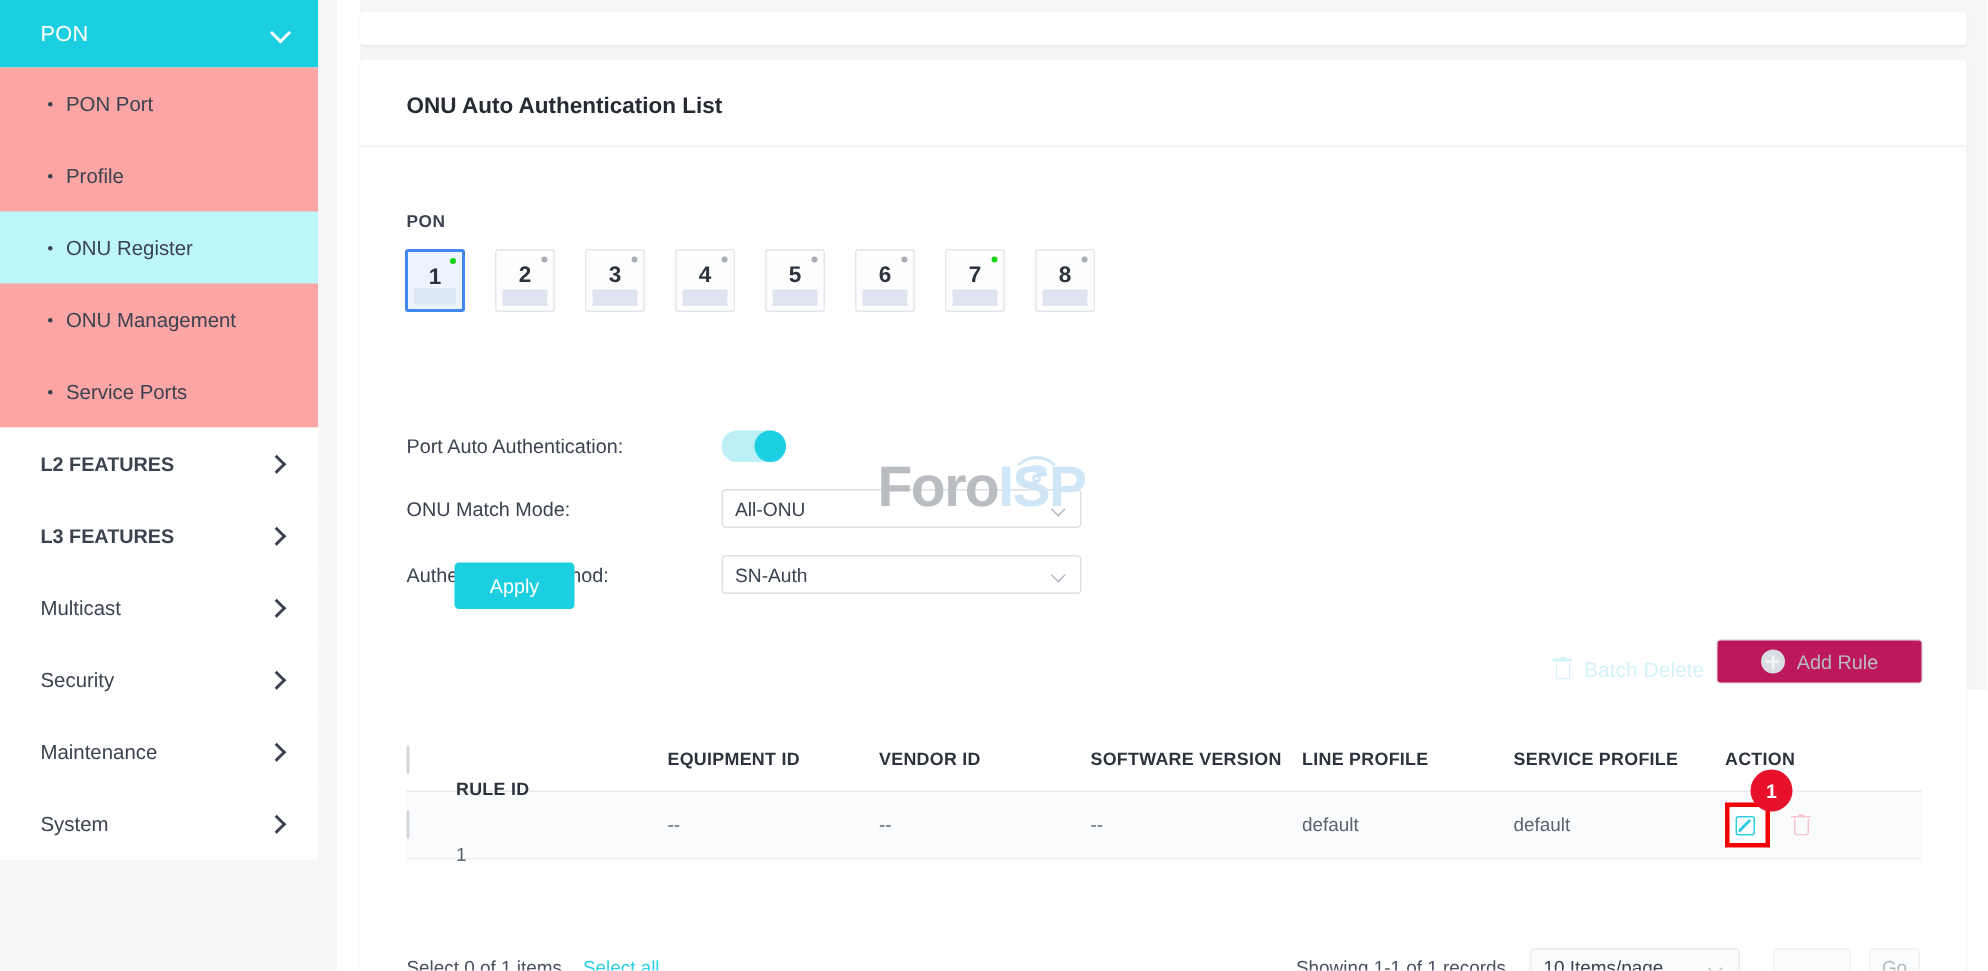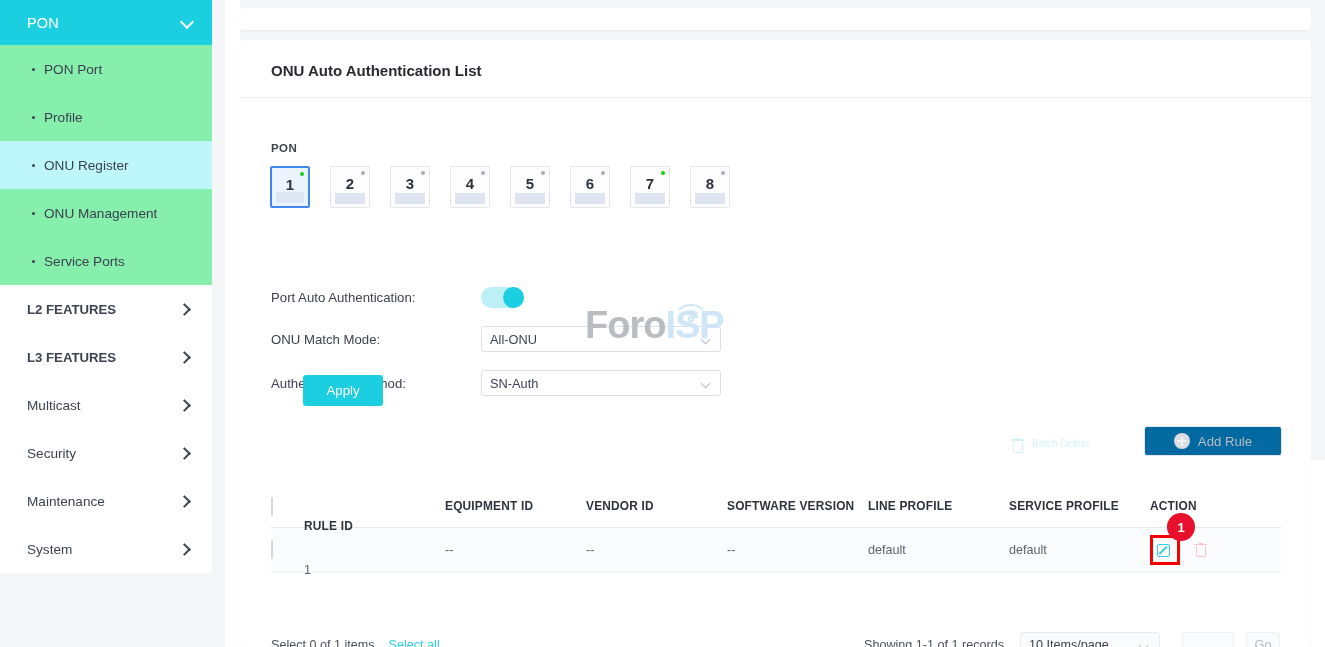--- a/index.html
+++ b/index.html
@@ -32,21 +32,21 @@
   .menu-head-label { color: #ffffff; font-size: 14.5px; letter-spacing: .2px; }
   .chev-down {
     width: 13px; height: 13px; position: relative;
   }
   .chev-down::before {
     content: ""; position: absolute; left: 1px; top: 1px;
     width: 8px; height: 8px;
     border-right: 2.3px solid #fff; border-bottom: 2.3px solid #fff;
     transform: rotate(45deg);
   }
-  .sub-wrap { background: #86efac; }
+  .sub-wrap { background: #fca5a5; }
   .sub-item {
     height: 48px; display: flex; align-items: center;
     padding-left: 32px; cursor: pointer; font-size: 13.6px; color: #3b4250;
   }
   .sub-item.active { background: #bdf7fb; }
   .sub-dot {
     width: 3px; height: 3px; border-radius: 50%; background: #3b4250;
     margin-right: 9px; flex: 0 0 auto;
   }
   .grp-item {
@@ -175,41 +175,41 @@
     border-bottom-color: transparent; border-left-color: transparent;
     border-right-color: transparent; border-radius: 50%;
   }
   .wm-arc i:nth-child(1){ left:3px; top:6px; width:36px; height:36px; }
   .wm-arc i:nth-child(2){ left:11px; top:12px; width:20px; height:20px; }
   .wm-arc i:nth-child(3){ left:18px; top:18px; width:6px; height:6px;
       border-color:#cfe6f7; border-radius:50%; }
 
   
   .batch-del {
-    position: absolute; left: 771px; top: 398px;
+    position: absolute; left: 795px; top: 398px;
     display: flex; align-items: flex-start; gap: 8px;
-    color: #d4f3f8; font-size: 10px; cursor: default;
+    color: #d4f3f8; font-size: 14px; cursor: default;
   }
   .trash-ic { width: 13px; height: 15px; position: relative; display: inline-block; }
   .trash-ic .lid {
     position: absolute; left: 0; top: 1px; width: 13px; height: 1.6px;
     background: currentColor;
   }
   .trash-ic .hdl {
     position: absolute; left: 4.5px; top: 0px; width: 4px; height: 1.6px;
     background: currentColor;
   }
   .trash-ic .bdy {
     position: absolute; left: 1.5px; top: 3.5px; width: 10px; height: 11px;
     border: 1.5px solid currentColor; border-top: none;
     border-radius: 0 0 2px 2px;
   }
   .add-rule-btn {
     position: absolute; left: 904px; top: 386px;
-    width: 138px; height: 30px; background: #0369a1;
+    width: 138px; height: 30px; background: #be185d;
     border: 1px solid #e5e7ea; border-radius: 3px;
     display: flex; align-items: center; justify-content: center; gap: 8px;
     color: #b9bdc3; font-size: 13.2px; cursor: default;
   }
   .plus-ic {
     width: 16px; height: 16px; border-radius: 50%; background: #dadde1;
     position: relative; flex: 0 0 auto;
   }
   .plus-ic::before, .plus-ic::after {
     content: ""; position: absolute; background: #f2f3f5;

